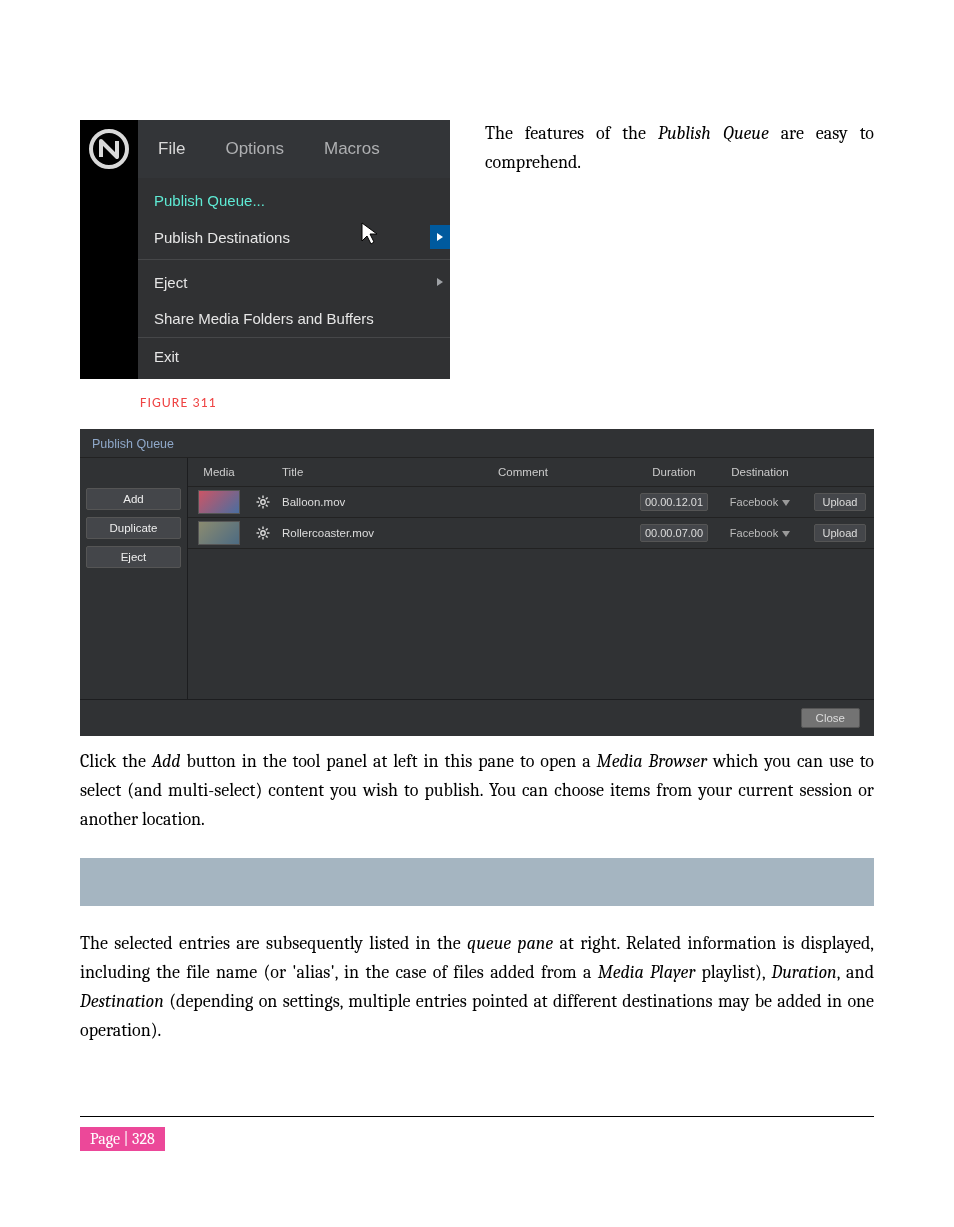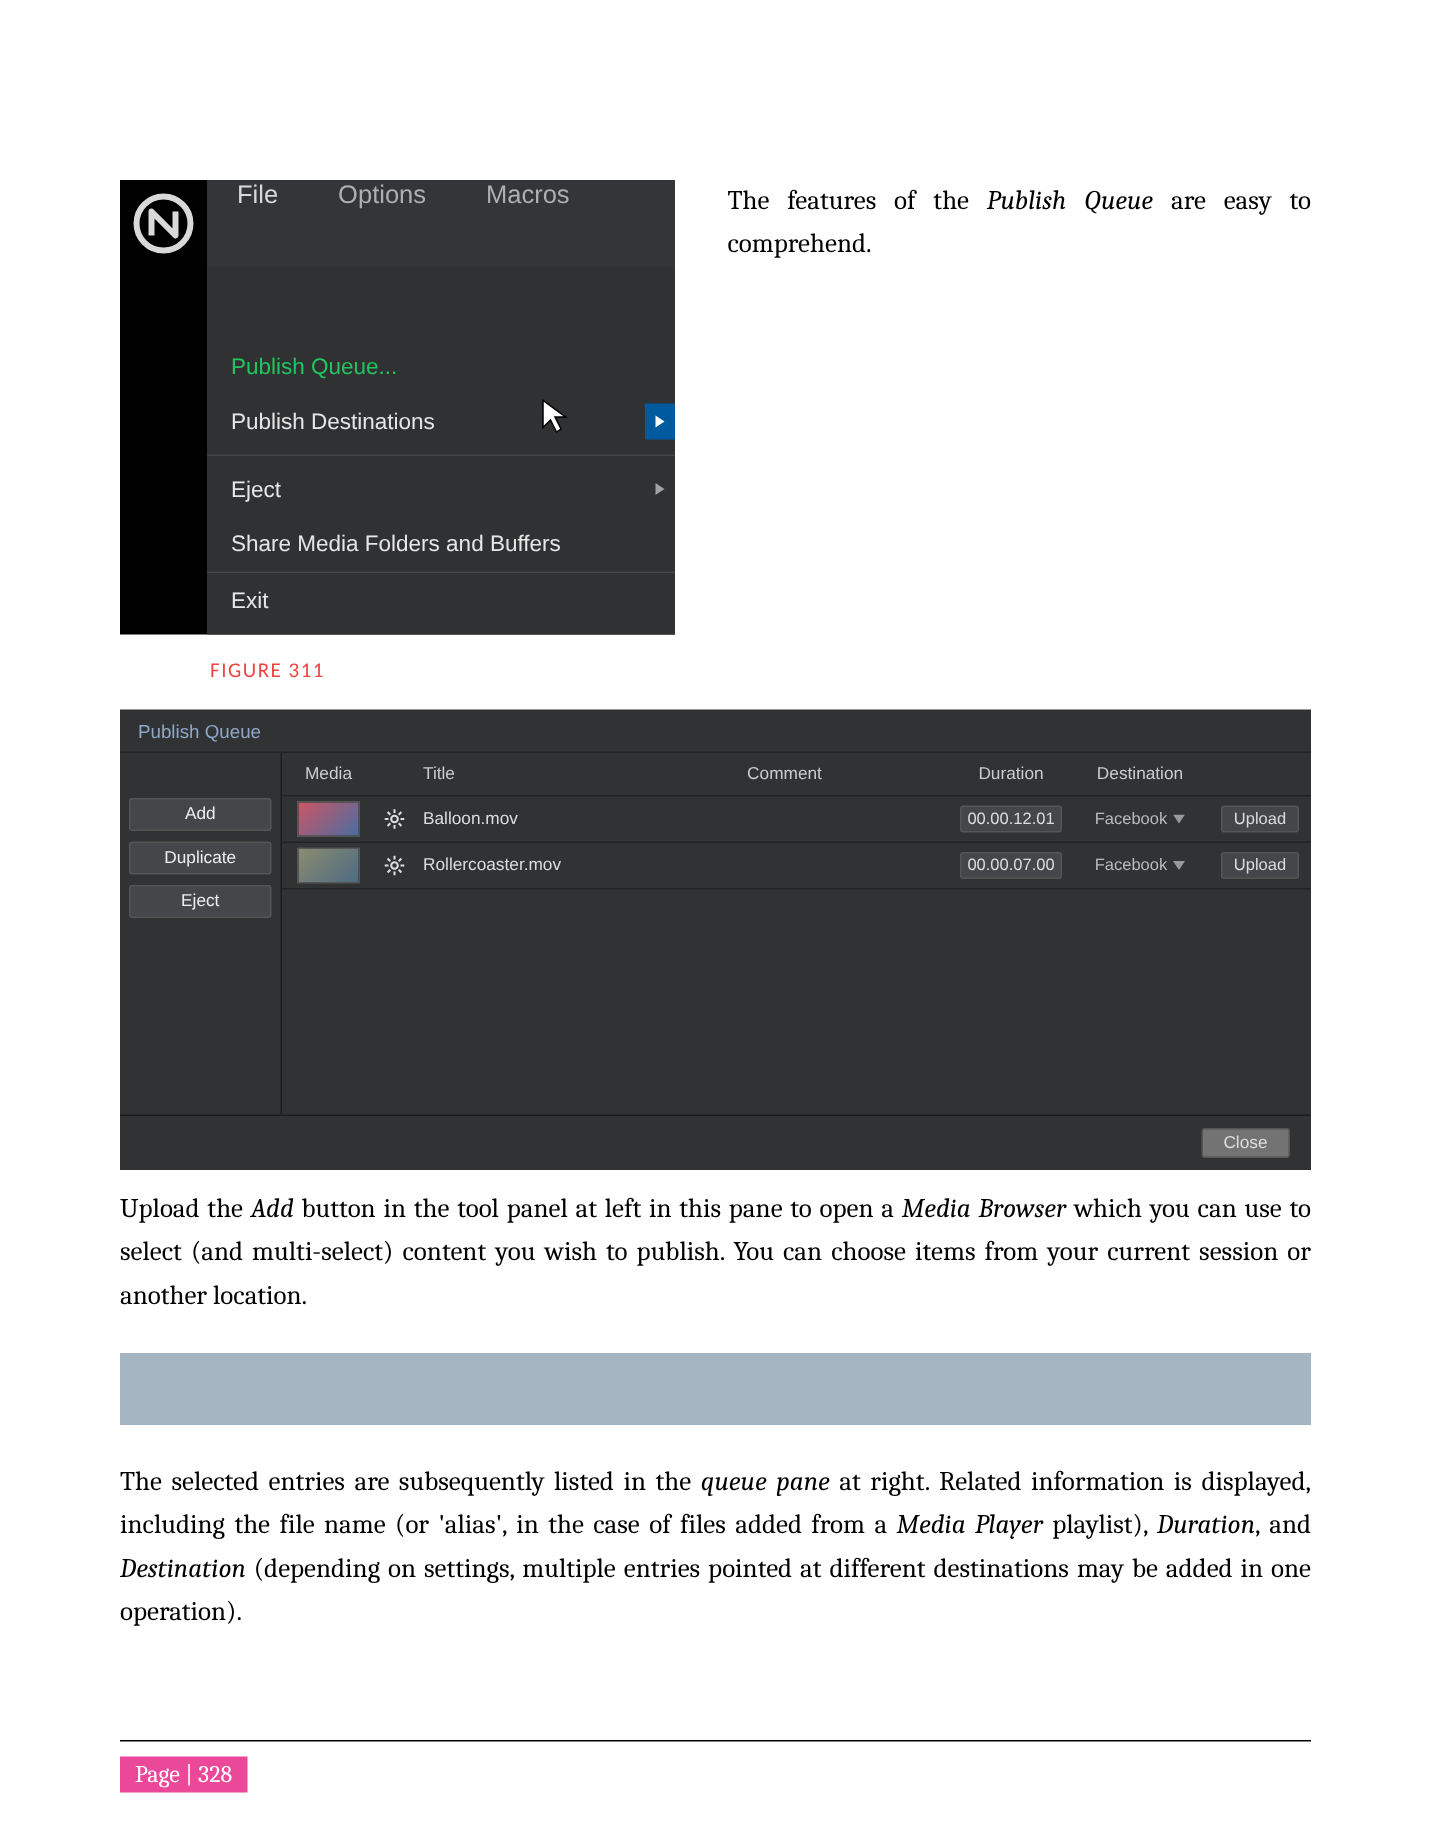--- a/index.html
+++ b/index.html
@@ -34,21 +34,21 @@
     display: flex;
     align-items: center;
     justify-content: center;
   }
   .logo-col svg { width: 44px; height: 44px; }
   .menu-body { flex: 1; }
   .menubar {
     height: 58px;
     background: #333538;
     display: flex;
-    align-items: flex-start;
+    align-items: center;
     padding: 0 20px;
     gap: 40px;
     font-family: "Segoe UI", sans-serif;
     font-size: 17px;
     color: #aeafb1;
   }
   .menubar .m-file { color: #d8d8d8; }
   .dropdown {
     background: #303133;
     font-family: "Segoe UI", sans-serif;
@@ -57,22 +57,21 @@
     padding: 6px 0;
   }
   .dd-item {
     padding: 8px 16px;
     display: flex;
     align-items: center;
     justify-content: space-between;
     position: relative;
   }
   .dd-item.highlight {
-    color: #22c55e;
-    margin-top: 44px;
+    color: #5eead4;
   }
   .dd-item.with-sub {
     padding-right: 0;
   }
   .sub-arrow {
     width: 20px;
     height: 24px;
     background: #005a9e;
     display: flex;
     align-items: center;
@@ -364,21 +363,21 @@
         <div class="queue-empty"></div>
       </div>
     </div>
     <div class="queue-foot">
       <span class="close-btn">Close</span>
     </div>
   </div>
 
 
   <p class="body-text">
-    <span>Upload the </span><em>Add</em><span> button in the tool panel at left in this pane to open a </span><em>Media Browser</em><span> which you can use to select (and multi-select) content you wish to publish.  You can choose items from your current session or another location.</span>
+    <span>Click the </span><em>Add</em><span> button in the tool panel at left in this pane to open a </span><em>Media Browser</em><span> which you can use to select (and multi-select) content you wish to publish.  You can choose items from your current session or another location.</span>
   </p>
 
   <div class="note-bar"></div>
 
   <p class="body-text">
     <span>The selected entries are subsequently listed in the </span><em>queue pane</em><span> at right.  Related information is displayed, including the file name (or 'alias', in the case of files added from a </span><em>Media Player</em><span> playlist), </span><em>Duration</em><span>, and </span><em>Destination</em><span> (depending on settings, multiple entries pointed at different destinations may be added in one operation).</span>
   </p>
 
   <hr class="footer-rule">
   <span class="page-num">Page | 328</span>

